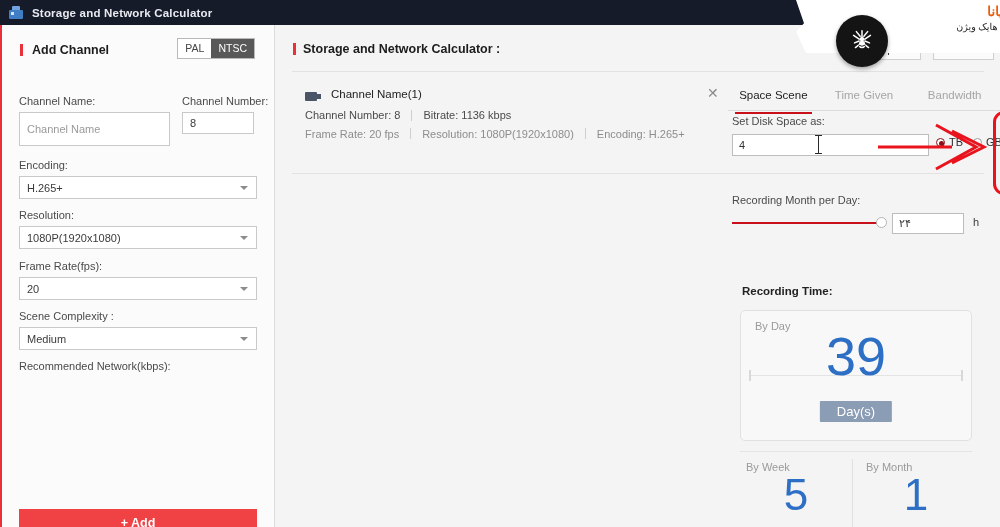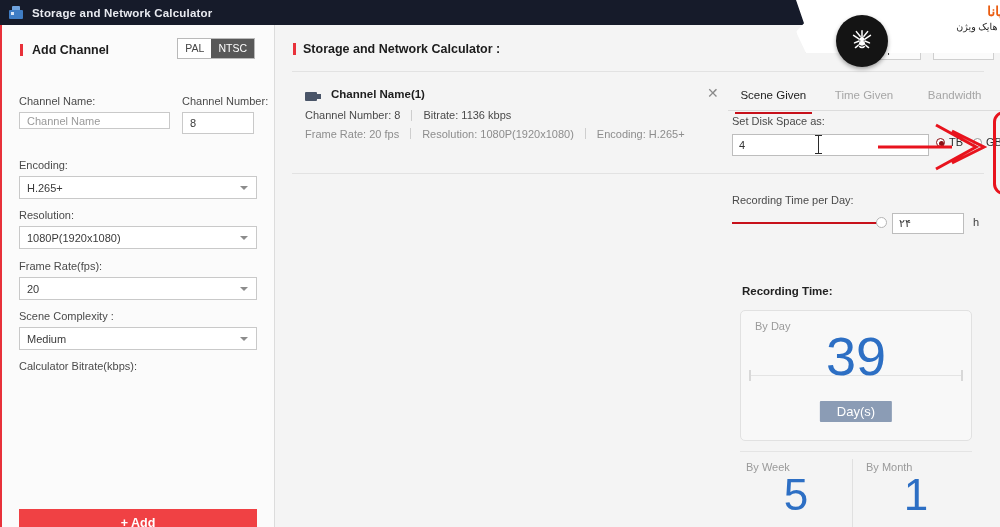--- a/index.html
+++ b/index.html
@@ -103,21 +103,21 @@
     font-size:11.5px; height:22px; display:flex; align-items:center; justify-content:center;
     font-family:"Liberation Sans", sans-serif;
   }
 
   
   .ch-card { position:absolute; left:16px; top:58px; width:692px; height:88px; background:#f4f4f4; }
   .cam-icon { position:absolute; left:13px; top:8px; width:17px; height:11px; }
   .cam-icon .b { position:absolute; left:0; top:1px; width:12px; height:9px; background:#4a5568; border-radius:1px;}
   .cam-icon .l { position:absolute; left:11px; top:3px; width:5px; height:5px; background:#4a5568;
                  clip-path: polygon(0 0, 100% -20%, 100% 120%, 0 100%); }
-  .ch-name { position:absolute; left:39px; top:5px; font-size:11.5px; font-weight:bold; color:#1d1d1d; }
+  .ch-name { position:absolute; left:39px; top:5px; font-size:11.5px; font-weight:normal; color:#1d1d1d; }
   .ch-row1 { position:absolute; left:13px; top:26px; font-size:11px; color:#4a4a4a; display:flex; align-items:center;}
   .ch-row2 { position:absolute; left:13px; top:45px; font-size:11px; color:#8d8d8d; display:flex; }
   .vdiv { width:1px; height:11px; background:#cecece; margin:0 11px; display:inline-block; }
   .ch-close { position:absolute; left:415px; top:3px; font-size:14px; color:#8a8a8a; line-height:1; }
   .ch-sep { position:absolute; left:16px; top:148px; width:692px; height:1px; background:#e2e2e2; }
 
   
   .ann-arrow { position:absolute; left:600px; top:96px; width:122px; height:52px; pointer-events:none; }
   
   .ann-box {
@@ -225,21 +225,21 @@
       <div class="lp-title">Add Channel</div>
     </div>
 
     <div class="toggle">
       <div>PAL</div>
       <div class="on">NTSC</div>
     </div>
 
     <div class="field-label" style="left:19px; top:70px;">Channel Name:</div>
     <div class="field-label" style="left:182px; top:70px;">Channel Number:</div>
-    <div class="tinput placeholder" style="left:19px; top:87px; width:151px; height:17px;">Channel Name</div>
+    <div class="tinput placeholder" style="left:19px; top:87px; width:151px; height:34px;">Channel Name</div>
     <div class="tinput" style="left:182px; top:87px; width:72px; height:22px;">8</div>
 
     <div class="field-label" style="left:19px; top:134px;">Encoding:</div>
     <div class="tsel" style="left:19px; top:151px; width:238px; height:23px;">
       <span>H.265+</span>
       <span class="caret"></span>
     </div>
 
     <div class="field-label" style="left:19px; top:184px;">Resolution:</div>
     <div class="tsel" style="left:19px; top:201px; width:238px; height:23px;">
@@ -252,21 +252,21 @@
       <span>20</span>
       <span class="caret"></span>
     </div>
 
     <div class="field-label" style="left:19px; top:285px;">Scene Complexity :</div>
     <div class="tsel" style="left:19px; top:302px; width:238px; height:23px;">
       <span>Medium</span>
       <span class="caret"></span>
     </div>
 
-    <div class="field-label" style="left:19px; top:335px;">Calculator Bitrate(kbps):</div>
+    <div class="field-label" style="left:19px; top:335px;">Recommended Network(kbps):</div>
 
     <div class="add-btn">+ Add</div>
   </div>
 
   <div class="main">
 
     <div class="main-head">
       <div class="mh-title">Storage and Network Calculator :</div>
 
       <div class="hbtn" style="left:584px; top:13px; width:61px;">Export</div>
@@ -320,38 +320,38 @@
         <span><span>Resolution:</span> <span>1080P(1920x1080)</span></span>
         <span class="vdiv"></span>
         <span><span>Encoding:</span> <span>H.265+</span></span>
       </div>
     </div>
     <div class="ch-sep"></div>
 
     <div class="right-panel">
 
       <div class="tabs">
-        <div class="tab active">Scene Given</div>
+        <div class="tab active">Space Scene</div>
         <div class="tab">Time Given</div>
         <div class="tab">Bandwidth</div>
       </div>
       <div class="tabs-underline"></div>
 
       <div class="rp-label" style="left:4px; top:28px;">Set Disk Space as:</div>
       <div class="disk-input">4</div>
       <div class="caret-i"></div>
 
       <div class="radio-wrap">
         <span class="radio on"></span>
         <span style="margin-right:10px;">TB</span>
         <span class="radio"></span>
         <span>GB</span>
       </div>
 
-      <div class="rp-label" style="left:4px; top:107px;">Recording Time per Day:</div>
+      <div class="rp-label" style="left:4px; top:107px;">Recording Month per Day:</div>
       <div class="slider-track"></div>
       <div class="slider-knob"></div>
       <div class="hour-input">۲۴</div>
       <div class="hour-unit">h</div>
 
       <div class="rp-label bold" style="left:14px; top:198px;">Recording Time:</div>
 
       <div class="card-day">
         <div class="card-label">By Day</div>
         <div class="card-bigline"></div>

